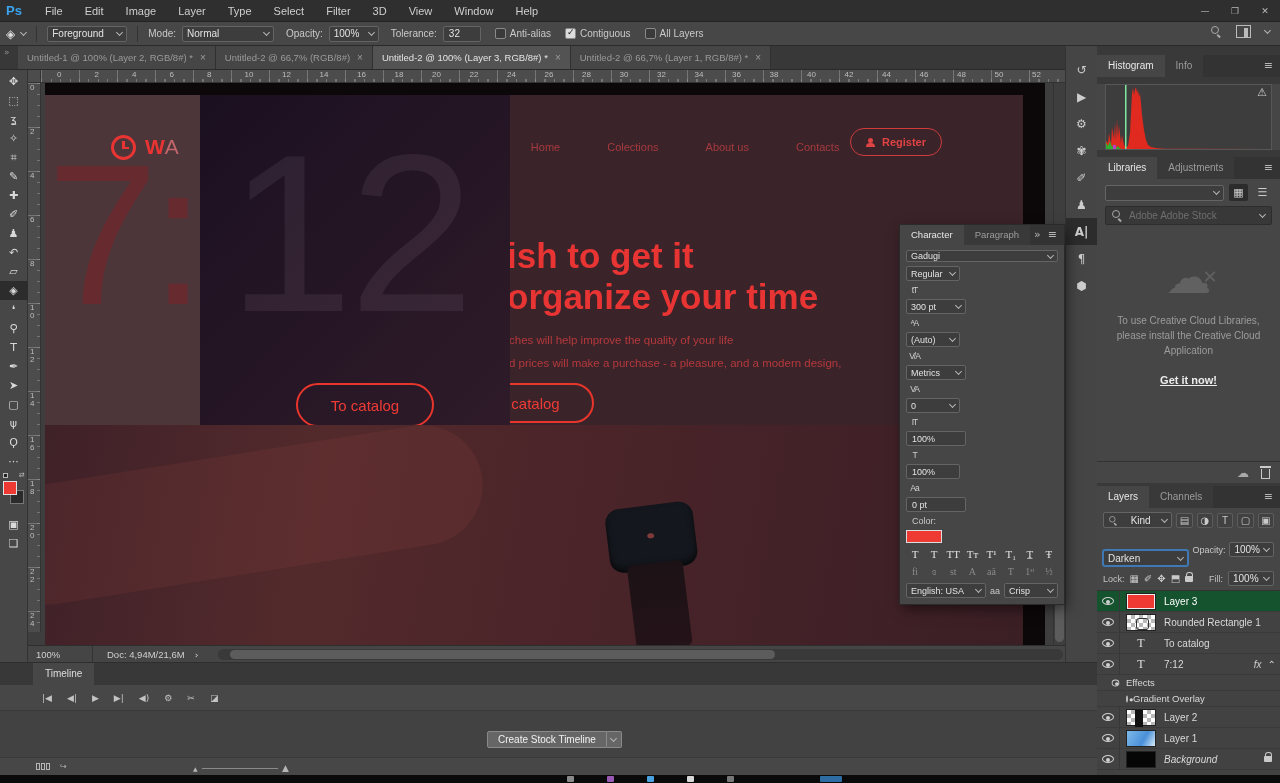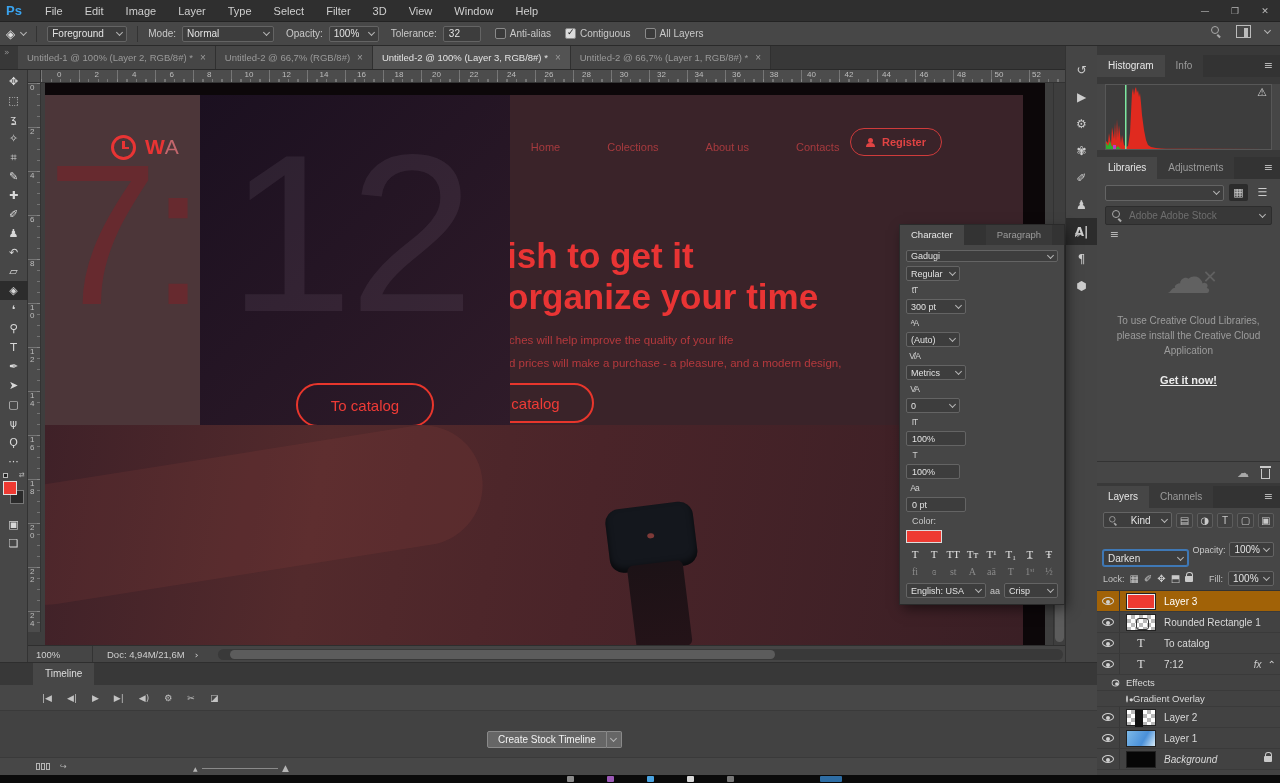--- a/index.html
+++ b/index.html
@@ -138,21 +138,21 @@
   .layers-section{margin-top:3px;}
   .lay-filter{display:flex;align-items:center;gap:4px;padding:4px 6px;}
   .kind-sel{width:72px;height:16px;gap:3px;}
   .fico{width:17px;height:15px;display:flex;align-items:center;justify-content:center;color:#c9c9c9;font-size:10px;border:1px solid #5c5c5c;border-radius:2px;background:#414141;}
   .lay-blend{display:flex;align-items:center;gap:4px;padding:1px 6px 3px;}
   .blend-sel{width:102px;height:16px;border-color:var(--focus-blue);box-shadow:0 0 0 1px var(--focus-blue);margin-top:17px;}
   .lay-lock{display:flex;align-items:center;gap:5px;padding:2px 6px 4px;font-size:9px;color:#c2c2c2;}
   .lockico{font-size:10px;color:#c9c9c9;}
   .layer-list{background:#424242;border-top:1px solid #333;height:212px;overflow:hidden;}
   .lrow{display:flex;align-items:center;height:21px;border-bottom:1px solid #3a3a3a;font-size:10px;color:#d9d9d9;}
-  .lrow.selected{background:#a16207;color:#fff;}
+  .lrow.selected{background:#14532d;color:#fff;}
   .eyecell{width:23px;align-self:stretch;border-right:1px solid #383838;display:flex;align-items:center;justify-content:center;flex:0 0 auto;}
   .eye{width:12px;height:8px;border:1px solid #d0d0d0;border-radius:50%;position:relative;display:inline-block;}
   .eye::after{content:"";position:absolute;left:3px;top:1.5px;width:4px;height:4px;border-radius:50%;background:#d0d0d0;}
   .thumb-box{width:30px;height:17px;margin:0 8px 0 6px;border:1px solid #222;flex:0 0 auto;position:relative;}
   .checker{background-color:#fdfdfd;background-image:linear-gradient(45deg,#b9b9b9 25%,transparent 25%,transparent 75%,#b9b9b9 75%),linear-gradient(45deg,#b9b9b9 25%,transparent 25%,transparent 75%,#b9b9b9 75%);background-size:8px 8px;background-position:0 0,4px 4px;}
   .th-red{background:var(--accent-red);outline:1px solid #eee;outline-offset:-2px;}
   .th-rrect::after{content:"";position:absolute;left:9px;top:3px;width:11px;height:10px;border:1.5px solid #333;border-radius:3px;}
   .th-l2::after{content:"";position:absolute;left:8px;top:0;width:8px;height:17px;background:#111;}
   .th-l1{background:linear-gradient(120deg,#7db9e8 0%,#4a90d9 60%,#d9ecf8 100%);}
   .th-black{background:#060606;}
@@ -166,21 +166,21 @@
   .lockmini{margin-left:auto;margin-right:8px;}
   .lock{width:8px;height:6px;background:#c9c9c9;position:relative;display:inline-block;border-radius:1px;}
   .lock::before{content:"";position:absolute;left:1px;top:-4px;width:5px;height:4px;border:1.2px solid #c9c9c9;border-bottom:none;border-radius:3px 3px 0 0;}
   .layers-fill{background:#424242;height:22px;}
   .trash{width:9px;height:10px;border:1px solid #c9c9c9;border-top:none;position:relative;display:inline-block;margin-top:3px;}
   .trash::before{content:"";position:absolute;top:-3px;left:-2px;width:11px;height:1.5px;background:#c9c9c9;}
   .fxtext{font-style:italic;font-size:10px;}
 
   
   .charpanel{position:absolute;left:900px;top:225px;width:164px;background:#464646;box-shadow:0 0 0 1px #2a2a2a,3px 5px 12px rgba(0,0,0,.5);z-index:20;}
-  .cp-head{display:flex;background:#333;height:20px;gap:22px;}
+  .cp-head{display:flex;background:#333;height:20px;}
   .cp-head .ptab{padding-top:4px;font-size:9.5px;}
   .cp-body{padding:5px 6px 6px;display:flex;flex-direction:column;gap:4px;}
   .r{display:flex;gap:4px;flex-direction:column;}
   .ficon{width:17px;font-size:8.5px;color:#cfcfcf;text-align:center;flex:0 0 auto;letter-spacing:-1px;}
   .cp-sel{height:15px;font-size:9px;}
   .grow{flex:1;}
   .w54{width:54px;}
   .w60{width:60px;}
   .color-swatch{width:36px;height:13px;background:var(--accent-red);border:1px solid #ddd;}
   .fmt-row{display:flex;justify-content:space-between;padding:1px 1px;}

